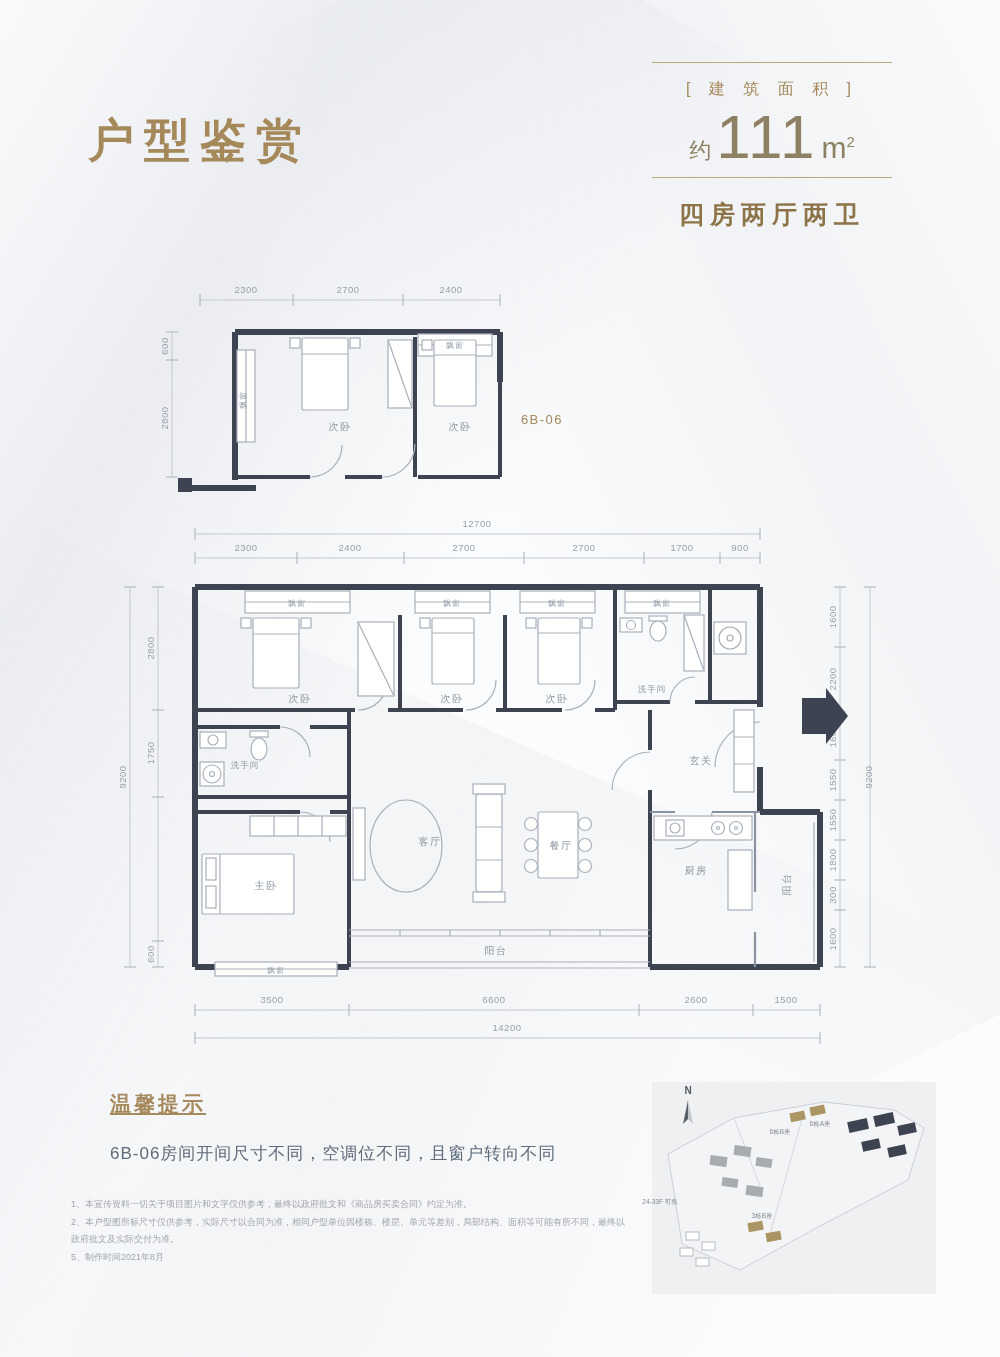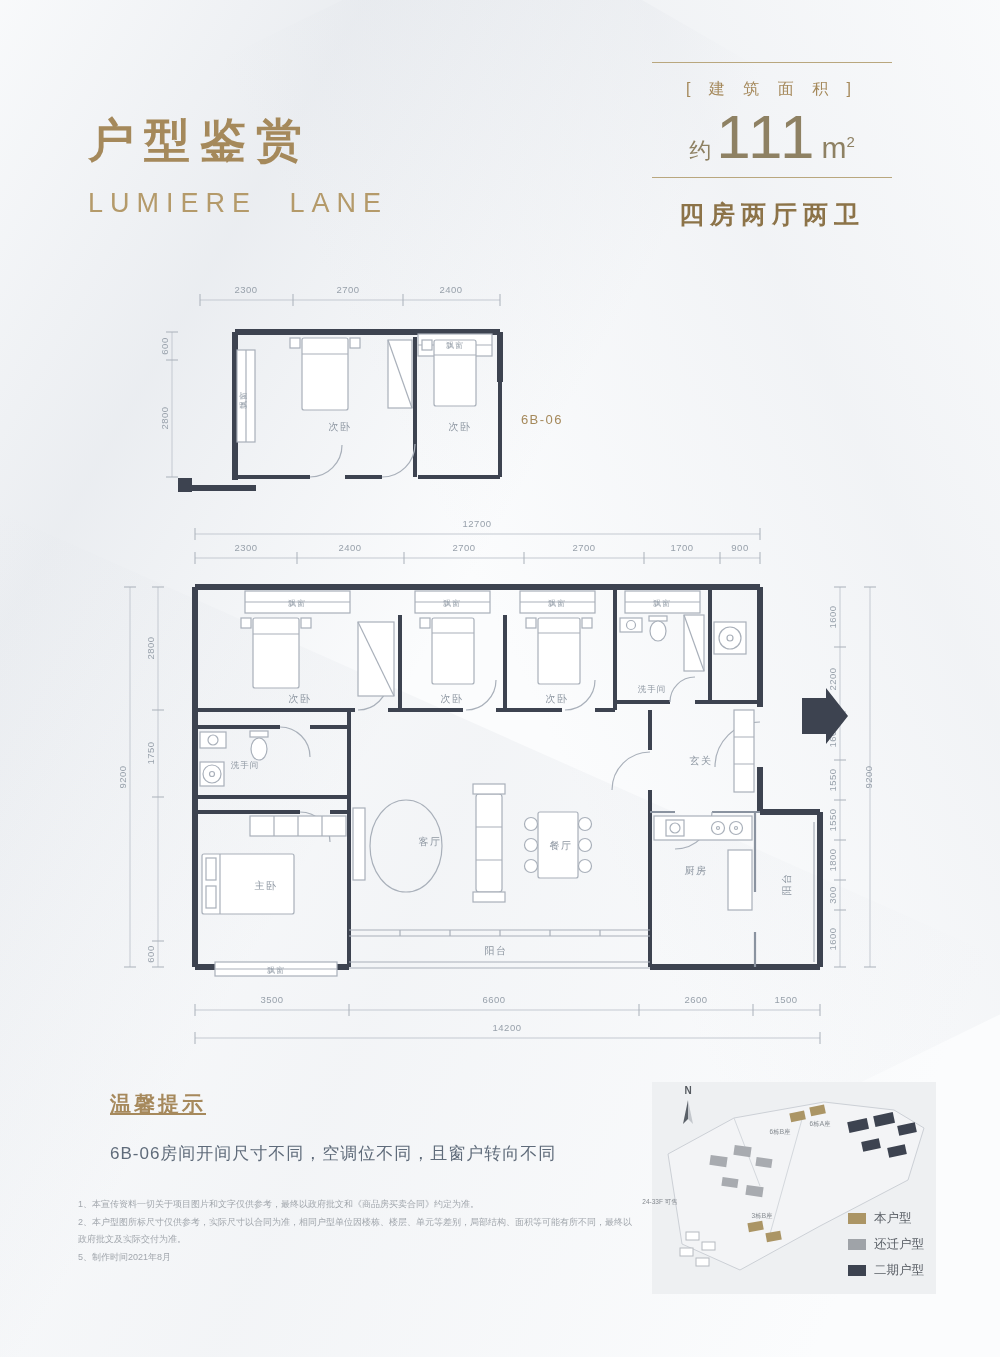--- a/index.html
+++ b/index.html
@@ -55,42 +55,41 @@
 
   .upper-plan { left:150px; top:282px; }
   .main-plan { left:100px; top:512px; }
 
   
   .notice { left:110px; top:1090px; width:620px; }
   .notice-heading { font-size:21px; font-weight:bold; color:#a6895c; letter-spacing:3px;text-decoration:underline; }
   .notice-body { margin-top:24px; font-size:17px; color:#5f6b7a; letter-spacing:1px; }
 
   
-  .disclaimers { left:78px; top:1196px; width:560px; }
+  .disclaimers { left:71px; top:1196px; width:560px; }
   .disclaimer-item { font-size:9px; line-height:1.95; color:#a2a7ad; }
 
   
   .siteplan { left:652px; top:1082px; width:284px; height:212px; background:#eef0f2; }
   .site-svg { position:absolute; left:0; top:0; }
   text.sitelabel { font-size:6.5px; fill:#858a90; }
   text.north { font-size:10px; fill:#555a60; font-weight:bold; }
   .legend { position:absolute; left:196px; top:128px; }
   .legend-row { display:flex; align-items:center; gap:8px; margin-bottom:9px; font-size:12.5px; color:#5a5f66; white-space:nowrap; }
   .legend-row svg { overflow:hidden; flex:0 0 auto; }
 </style>
 </head>
 <body>
 
 <div class="streak streak-a"></div>
 <div class="streak streak-b"></div>
 <div class="streak streak-c"></div>
 
 <header class="abs brand">
   <h1 class="title">户型鉴赏</h1>
-  <div class="subtitle">LUMIERE LANE</div>
 </header>
 
 <section class="abs spec">
   <div class="spec-line"></div>
   <div class="spec-bracket">[ 建 筑 面 积 ]</div>
   <div class="spec-area">
     <span class="spec-approx">约</span>
     <span class="spec-value">111</span>
     <span class="spec-unit"><span>m</span><sup>2</sup></span>
   </div>
@@ -367,33 +366,13 @@
       <polygon points="36,18 31,42 36,37" fill="#5a6068"></polygon>
       <polygon points="36,18 41,42 36,37" fill="#c3c7cc"></polygon>
     </g>
     <g>
       <text class="sitelabel" x="128" y="52">6栋B座</text>
       <text class="sitelabel" x="168" y="44">6栋A座</text>
       <text class="sitelabel" x="110" y="136">3栋B座</text>
       <text class="sitelabel" x="8" y="122" text-anchor="start">24-33F 可售</text>
     </g>
   </svg>
-  <div class="legend">
-    <div class="legend-row">
-      <svg width="18" height="11">
-          <rect width="18" height="11" fill="#ab9565"></rect>
-        </svg>
-      <span>本户型</span>
-    </div>
-    <div class="legend-row">
-      <svg width="18" height="11">
-          <rect width="18" height="11" fill="#9fa3a8"></rect>
-        </svg>
-      <span>还迁户型</span>
-    </div>
-    <div class="legend-row">
-      <svg width="18" height="11">
-          <rect width="18" height="11" fill="#3d4350"></rect>
-        </svg>
-      <span>二期户型</span>
-    </div>
-  </div>
 </section>
 
 </body></html>

